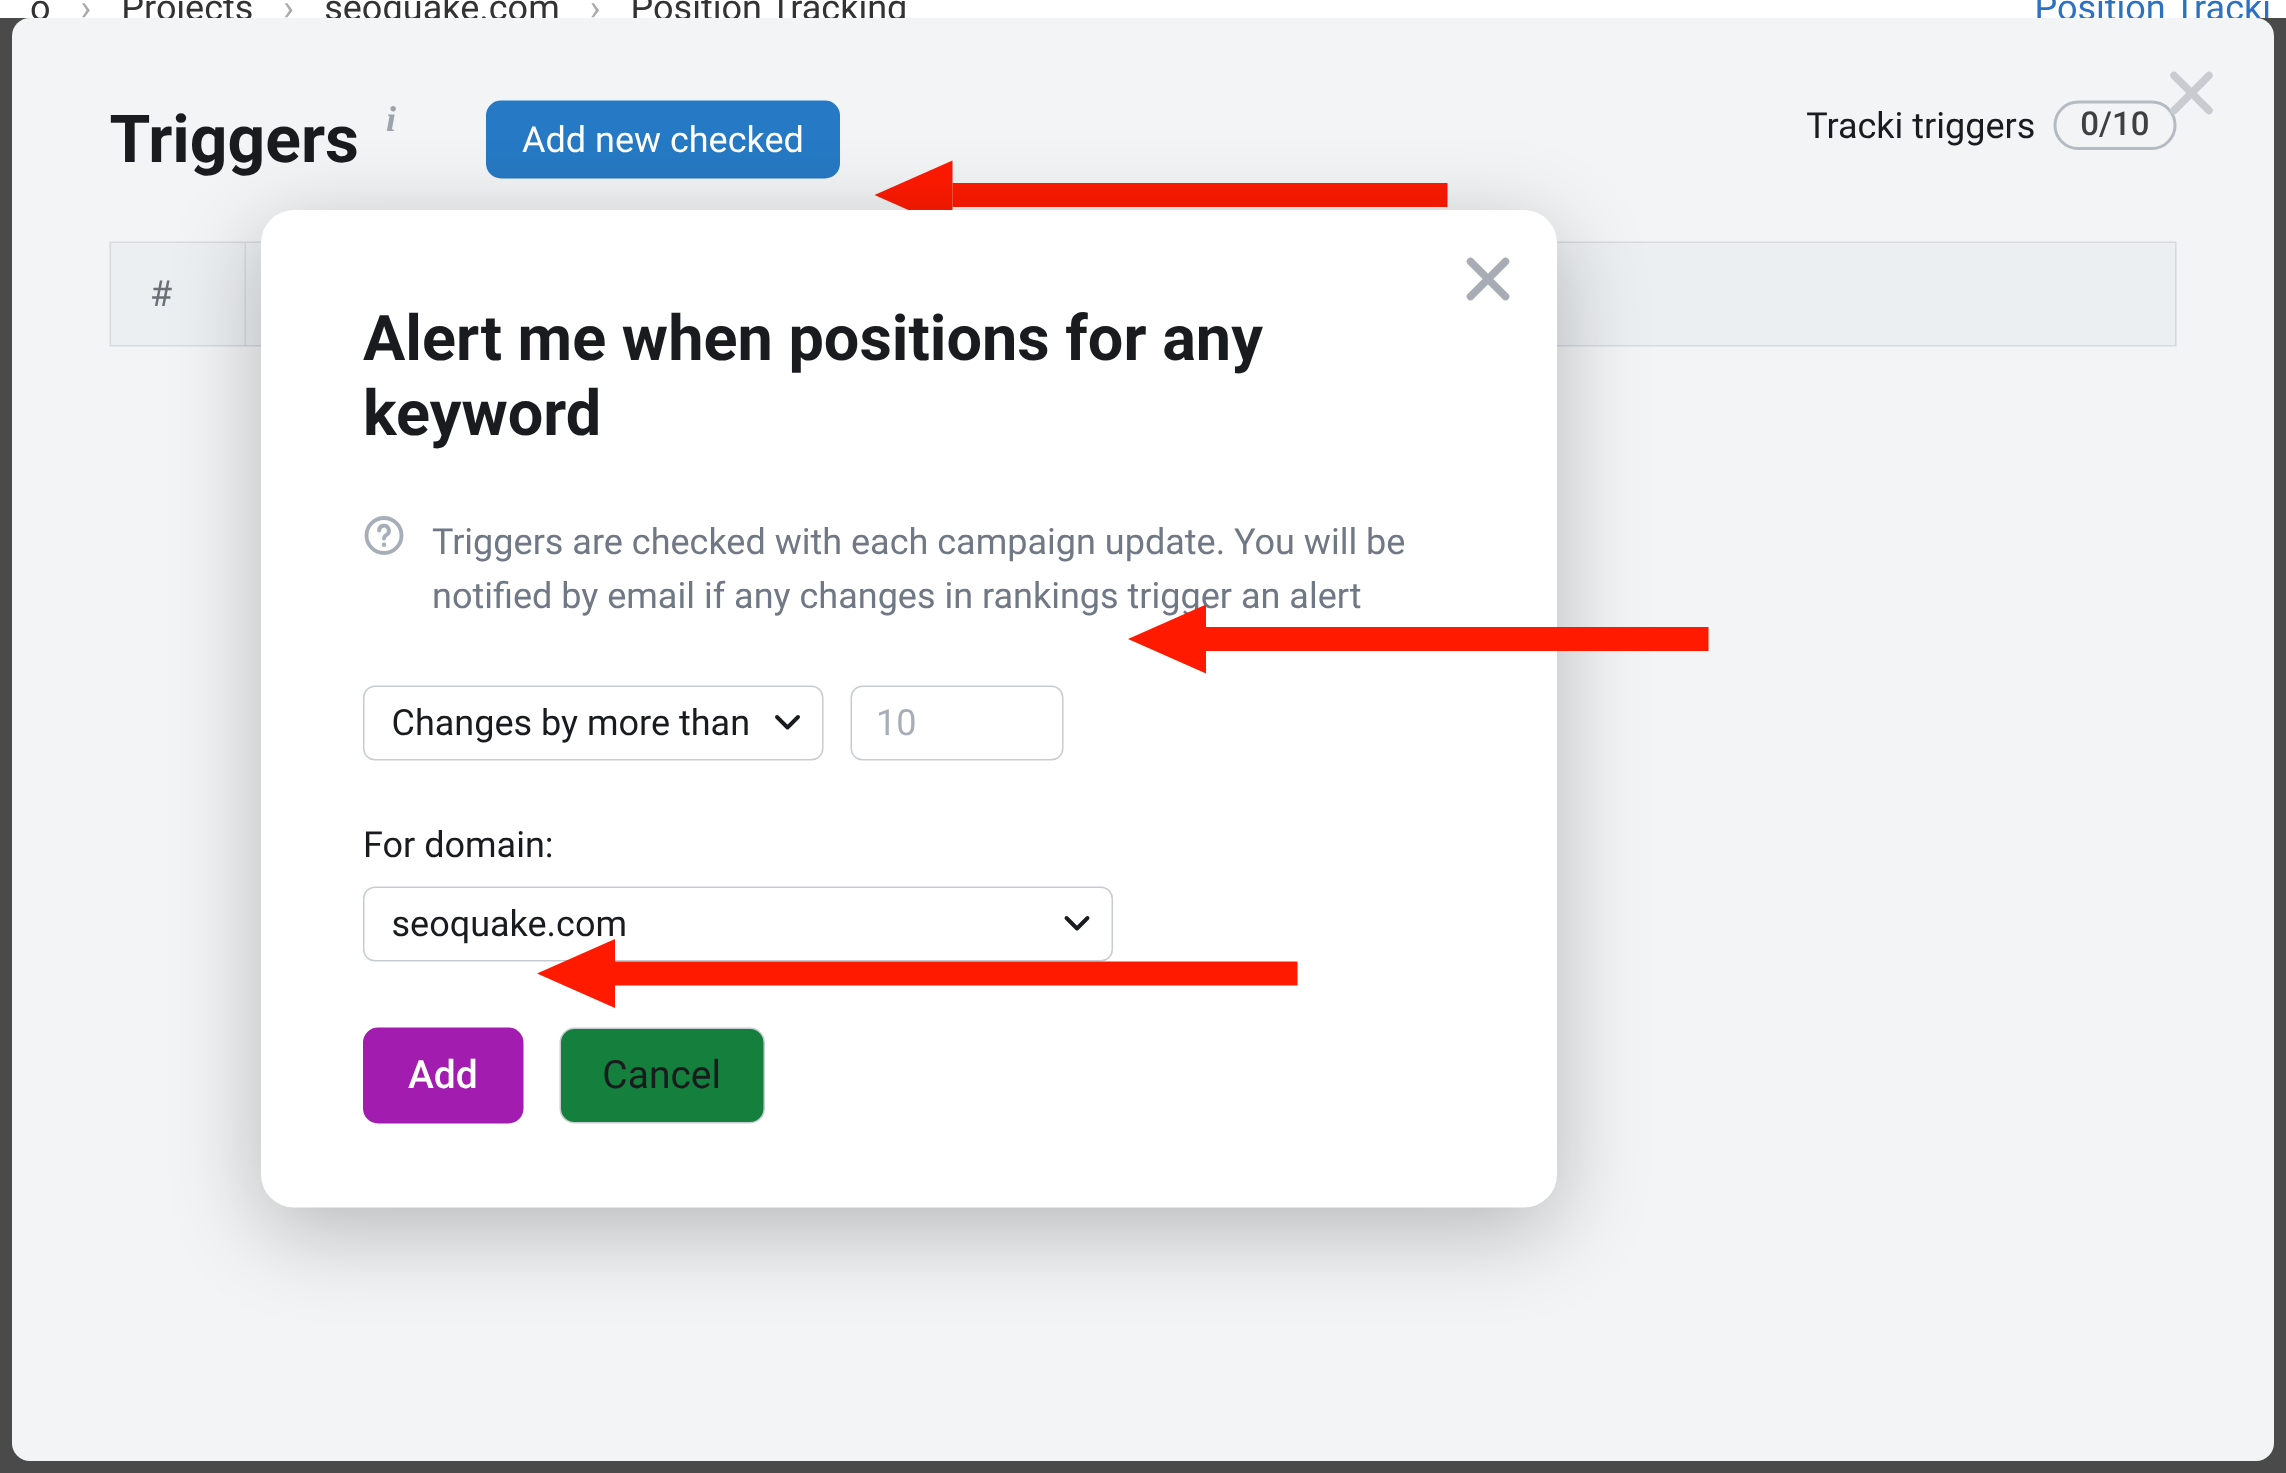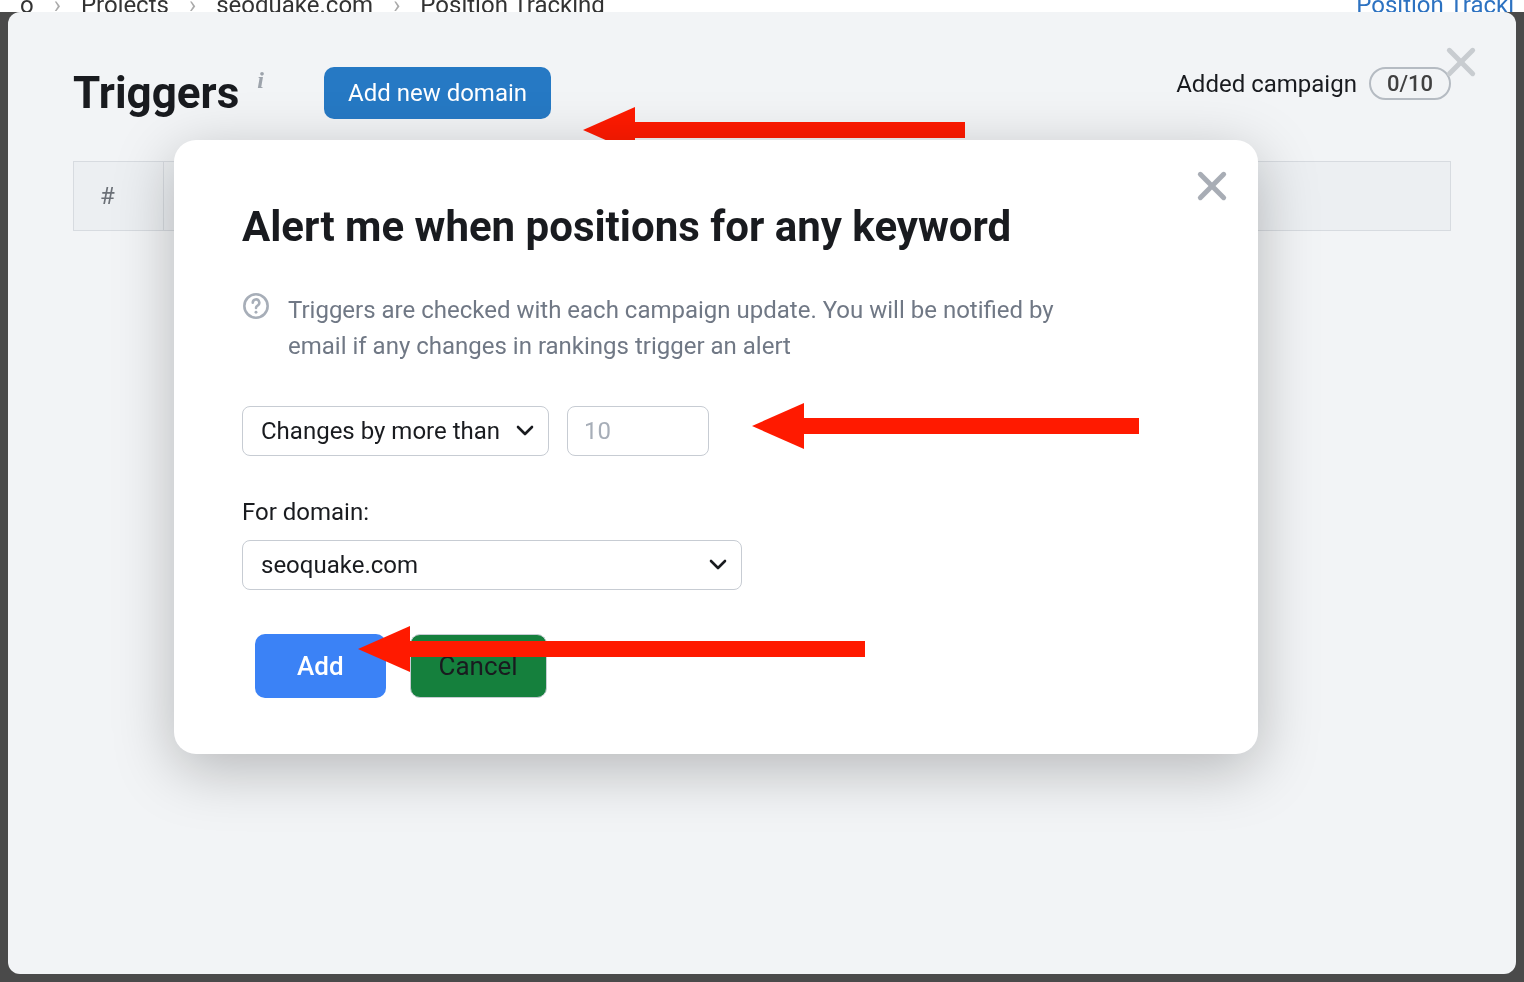--- a/index.html
+++ b/index.html
@@ -155,21 +155,21 @@
       color: #6b7077;
       border-right: 1px solid #d7dbe0;
     }
     .th.hash { width: 90px; }
     .th.rest { flex: 1; border-right: none; }
 
     .modal {
       position: absolute;
       top: 140px;
       left: 174px;
-      width: 1084px;
+      width: 864px;
       background: #fff;
       border-radius: 22px;
       box-shadow: 0 15px 60px rgba(0,0,0,0.25);
       padding: 62px 68px 56px 68px;
       z-index: 20;
     }
     .modal-close {
       position: absolute;
       top: 26px;
       right: 26px;
@@ -249,29 +249,28 @@
     .domain-select {
       margin-top: 14px;
       width: 500px;
     }
     .actions {
       display: flex;
       gap: 24px;
       margin-top: 44px;
     }
     .btn-green {
-      background: #3b82f6;
+      background: #a21caf;
       color: #fff;
       border: none;
       border-radius: 10px;
       font-size: 26px;
       font-weight: 500;
-      padding: 16px 42px;
-      cursor: pointer;
-      margin-left: 13px;
+      padding: 16px 30px;
+      cursor: pointer;
     }
     .btn-cancel {
       background: #15803d;
       color: #191b1f;
       border: 1.5px solid #c7ccd3;
       border-radius: 10px;
       font-size: 26px;
       padding: 16px 28px;
       cursor: pointer;
     }
@@ -294,24 +293,24 @@
   <div class="panel-close">
     <svg viewBox="0 0 24 24" stroke="currentColor" stroke-width="3" fill="none" stroke-linecap="round">
       <line x1="5" y1="5" x2="19" y2="19"></line>
         <line x1="19" y1="5" x2="5" y2="19"></line>
     </svg>
   </div>
 
   <div class="panel-header">
     <h1 class="panel-title">Triggers</h1>
     <span class="info-i">i</span>
-    <button class="btn-primary">Add new domain</button>
+    <button class="btn-primary">Add new checked</button>
     <div class="spacer"></div>
     <div class="added-triggers">
-      <span>Added campaign</span>
+      <span>Tracki triggers</span>
       <span class="pill">0/10</span>
     </div>
   </div>
 
   <div class="arrow1">
     <div class="arrow-head"></div>
     <div class="arrow-shaft" style="width:330px"></div>
   </div>
 
   <div class="table-header">

